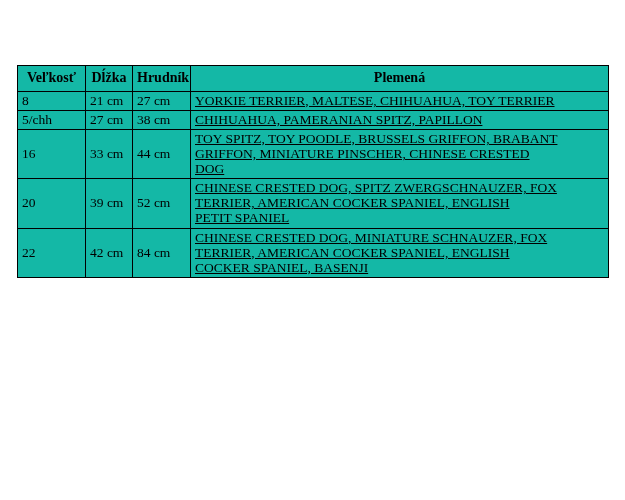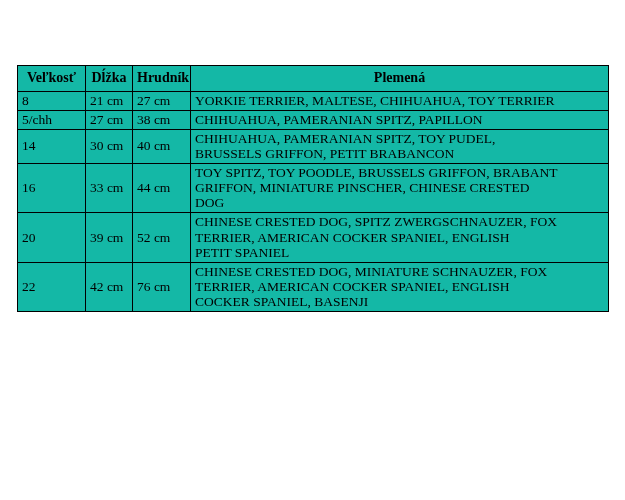--- a/index.html
+++ b/index.html
@@ -56,20 +56,21 @@
   .size-table tbody td.chest-cell {
     text-align: left;
     white-space: nowrap;
   }
   .size-table tbody td.breeds-cell {
     text-align: left;
   }
   .breed-line {
     display: block;
     white-space: nowrap;
+    text-decoration: underline;
   }
 </style>
 </head>
 <body>
 
 <div class="page">
   <table class="size-table">
     <colgroup>
       <col class="c-size">
       <col class="c-length">
@@ -95,29 +96,20 @@
       </tr>
       <tr>
         <td class="size-cell">5/chh</td>
         <td class="length-cell">27 cm</td>
         <td class="chest-cell">38 cm</td>
         <td class="breeds-cell">
           <span class="breed-line">CHIHUAHUA, PAMERANIAN SPITZ, PAPILLON</span>
         </td>
       </tr>
       <tr>
-        <td class="size-cell">14</td>
-        <td class="length-cell">30 cm</td>
-        <td class="chest-cell">40 cm</td>
-        <td class="breeds-cell">
-          <span class="breed-line">CHIHUAHUA, PAMERANIAN SPITZ, TOY PUDEL,</span>
-          <span class="breed-line">BRUSSELS GRIFFON, PETIT BRABANCON</span>
-        </td>
-      </tr>
-      <tr>
         <td class="size-cell">16</td>
         <td class="length-cell">33 cm</td>
         <td class="chest-cell">44 cm</td>
         <td class="breeds-cell">
           <span class="breed-line">TOY SPITZ, TOY POODLE, BRUSSELS GRIFFON, BRABANT</span>
           <span class="breed-line">GRIFFON, MINIATURE PINSCHER, CHINESE CRESTED</span>
           <span class="breed-line">DOG</span>
         </td>
       </tr>
       <tr>
@@ -126,21 +118,21 @@
         <td class="chest-cell">52 cm</td>
         <td class="breeds-cell">
           <span class="breed-line">CHINESE CRESTED DOG, SPITZ ZWERGSCHNAUZER, FOX</span>
           <span class="breed-line">TERRIER, AMERICAN COCKER SPANIEL, ENGLISH</span>
           <span class="breed-line">PETIT SPANIEL</span>
         </td>
       </tr>
       <tr>
         <td class="size-cell">22</td>
         <td class="length-cell">42 cm</td>
-        <td class="chest-cell">76 cm</td>
+        <td class="chest-cell">84 cm</td>
         <td class="breeds-cell">
           <span class="breed-line">CHINESE CRESTED DOG, MINIATURE SCHNAUZER, FOX</span>
           <span class="breed-line">TERRIER, AMERICAN COCKER SPANIEL, ENGLISH</span>
           <span class="breed-line">COCKER SPANIEL, BASENJI</span>
         </td>
       </tr>
     </tbody>
   </table>
 </div>
 

